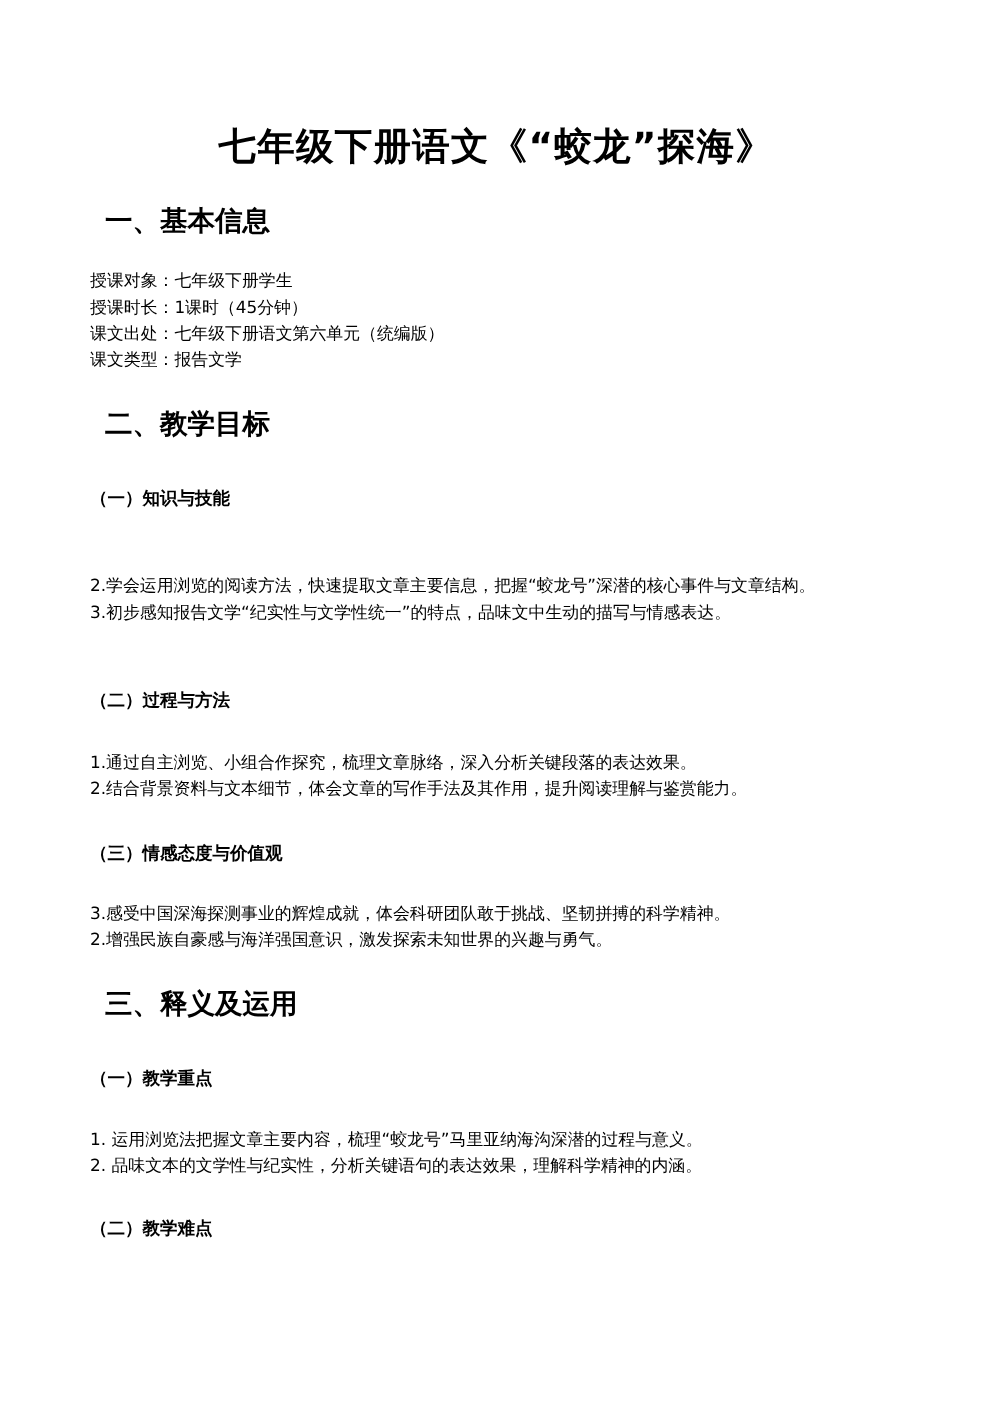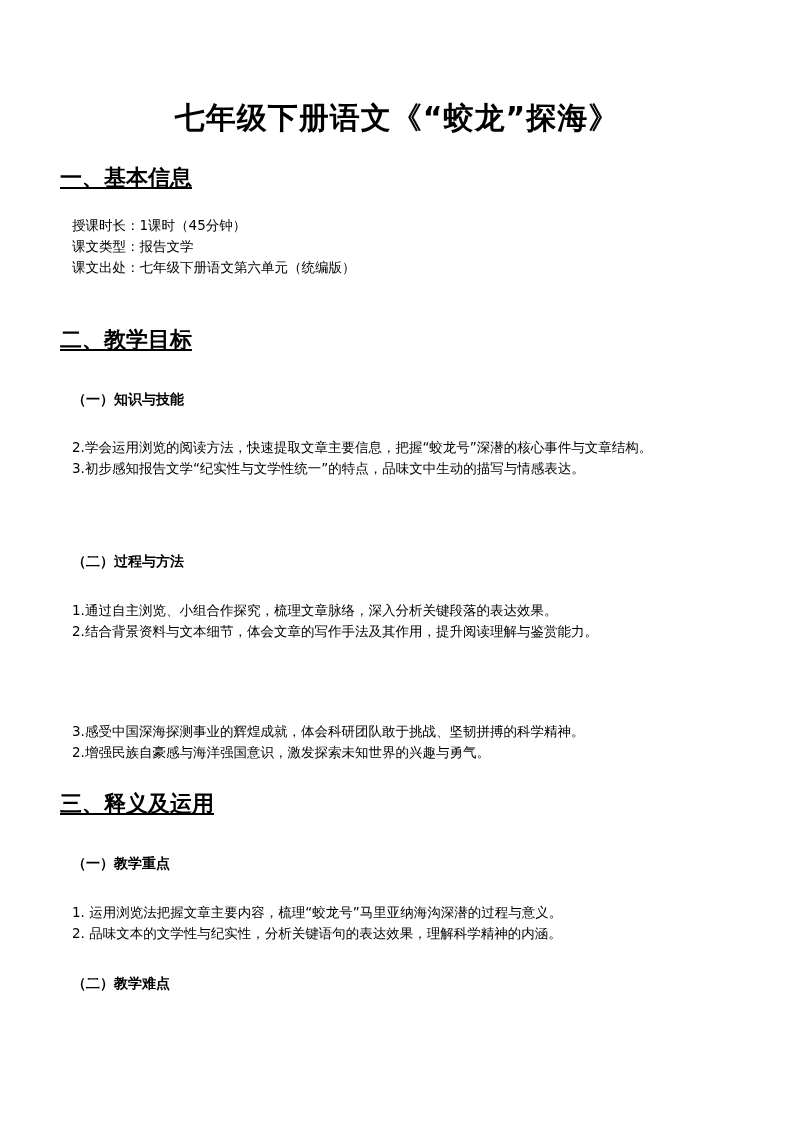--- a/index.html
+++ b/index.html
@@ -1,53 +1,55 @@
 <!DOCTYPE html>
 <html><head>
   <meta charset="utf-8">
   <style>
     html, body { margin: 0; padding: 0; background: #ffffff; }
     body { width: 794px; height: 1123px; position: relative; overflow: hidden;
       font-family: "DejaVu Sans", "Liberation Sans", sans-serif; color: #000; }
     .page { position: absolute; left: 0; top: 0; width: 794px; height: 1123px; padding-left: 36px; }
     .title { position: absolute; left: 0; width: 794px; top: 96px; text-align: center;
       font-size: 30px; font-weight: bold; letter-spacing: 1px; line-height: 44px; }
-    .h1 { position: absolute; left: 60px; font-size: 22px; font-weight: bold; line-height: 30px; text-decoration: underline; }
+    .h1 { position: absolute; left: 84px; font-size: 22px; font-weight: bold; line-height: 30px; }
     .h2 { position: absolute; left: 72px; font-size: 14px; font-weight: bold; line-height: 22px; }
     .p { position: absolute; left: 72px; font-size: 13.5px; line-height: 21px; width: 660px; }
     .line { display: block; white-space: nowrap; }
-    .wrap { white-space: normal; }
+    .wrap { white-space: normal; margin-top: 22px; }
   </style>
 </head>
 <body>
 
 <div class="page">
   <div class="title">七年级下册语文《“蛟龙”探海》</div>
 
   <div class="h1" style="top:163px">一、基本信息</div>
   <div class="p" style="top:215px">
+    <span class="line">授课对象：七年级下册学生</span>
     <span class="line">授课时长：1课时（45分钟）</span>
+    <span class="line">课文出处：七年级下册语文第六单元（统编版）</span>
     <span class="line">课文类型：报告文学</span>
-    <span class="line">课文出处：七年级下册语文第六单元（统编版）</span>
   </div>
 
   <div class="h1" style="top:325px">二、教学目标</div>
 
   <div class="h2" style="top:388px">（一）知识与技能</div>
   <div class="p" style="top:437px">
     <span class="line wrap">2.学会运用浏览的阅读方法，快速提取文章主要信息，把握“蛟龙号”深潜的核心事件与文章结构。</span>
     <span class="line">3.初步感知报告文学“纪实性与文学性统一”的特点，品味文中生动的描写与情感表达。</span>
   </div>
 
   <div class="h2" style="top:550px">（二）过程与方法</div>
   <div class="p" style="top:600px">
     <span class="line">1.通过自主浏览、小组合作探究，梳理文章脉络，深入分析关键段落的表达效果。</span>
     <span class="line">2.结合背景资料与文本细节，体会文章的写作手法及其作用，提升阅读理解与鉴赏能力。</span>
   </div>
 
+  <div class="h2" style="top:672px">（三）情感态度与价值观</div>
   <div class="p" style="top:721px">
     <span class="line">3.感受中国深海探测事业的辉煌成就，体会科研团队敢于挑战、坚韧拼搏的科学精神。</span>
     <span class="line">2.增强民族自豪感与海洋强国意识，激发探索未知世界的兴趣与勇气。</span>
   </div>
 
   <div class="h1" style="top:789px">三、释义及运用</div>
 
   <div class="h2" style="top:852px">（一）教学重点</div>
   <div class="p" style="top:902px">
     <span class="line">1.  运用浏览法把握文章主要内容，梳理“蛟龙号”马里亚纳海沟深潜的过程与意义。</span>

